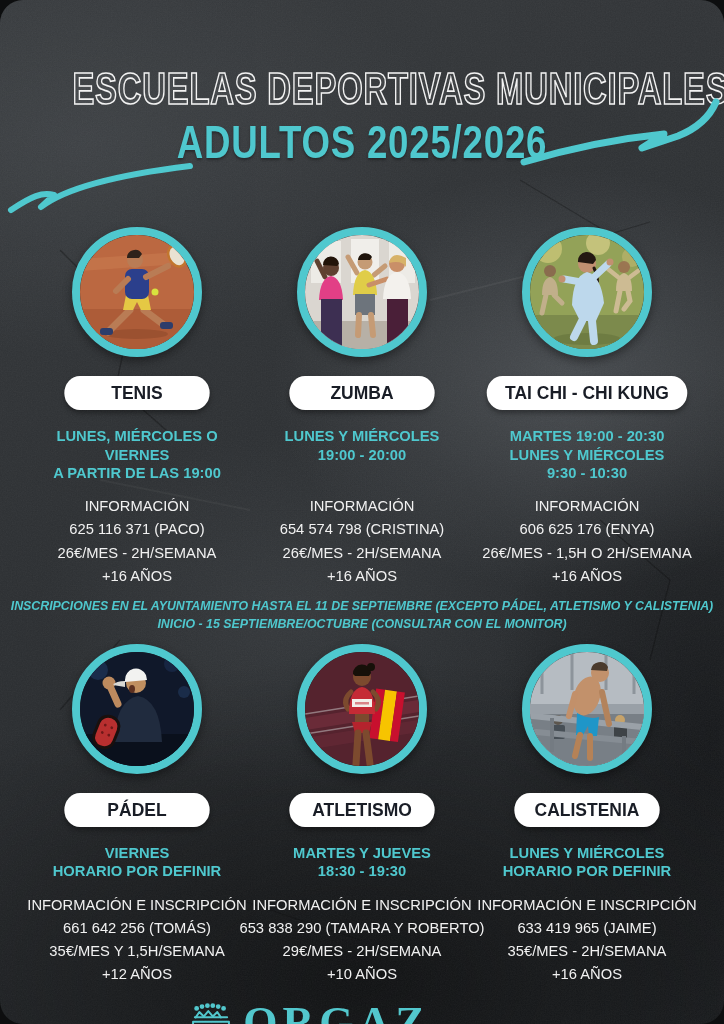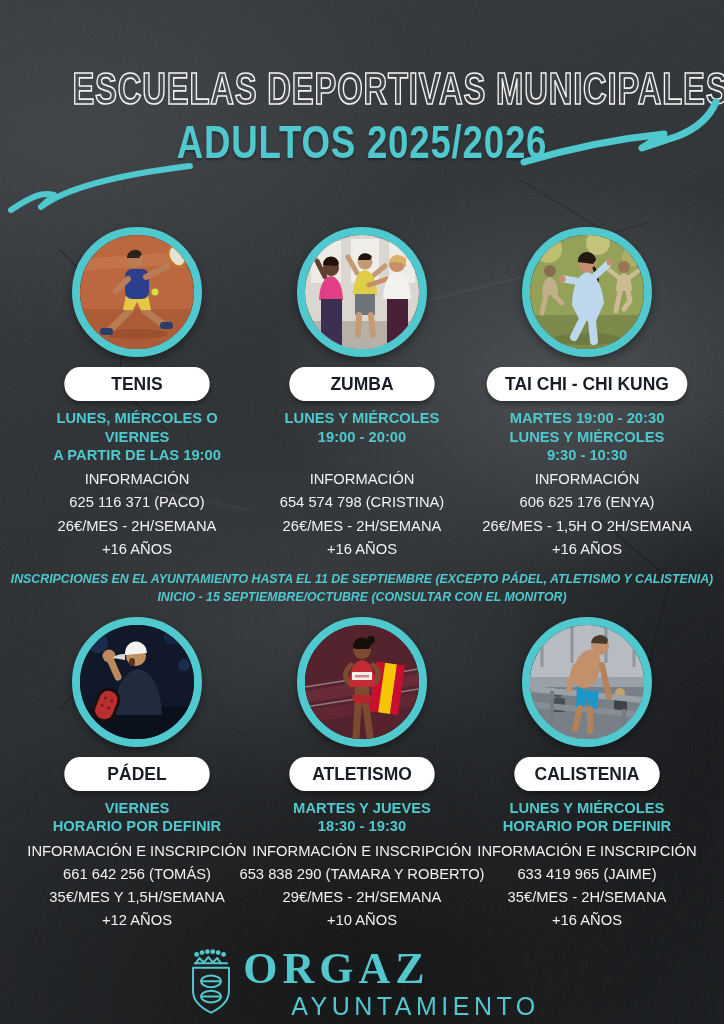--- a/index.html
+++ b/index.html
@@ -6,39 +6,40 @@
   .poster {
     position:relative; width:724px; height:1024px; margin:0 auto; overflow:hidden;
     font-family:"Liberation Sans", sans-serif;
     background:
       radial-gradient(ellipse 420px 300px at 78% 37%, rgba(136,142,148,.30), transparent 70%),
       radial-gradient(ellipse 520px 300px at 12% 14%, rgba(108,114,120,.20), transparent 70%),
       radial-gradient(ellipse 360px 260px at 40% 60%, rgba(120,126,132,.14), transparent 70%),
       radial-gradient(ellipse 700px 420px at 50% 96%, rgba(0,0,0,.55), transparent 78%),
       radial-gradient(ellipse 300px 520px at 98% 72%, rgba(10,11,13,.55), transparent 72%),
       linear-gradient(160deg, #36393c 0%, #2d3033 42%, #212427 100%);
+    border-radius: 23px;
   }
   .grain, .cracks { position:absolute; inset:0; pointer-events:none; }
   .grain { opacity:.30; }
   .header { position:relative; text-align:center; padding-top:66px; }
   .title {
     margin:0; font-size:41px; font-weight:800; letter-spacing:1px; white-space:nowrap;
     color:rgba(255,255,255,0.05); -webkit-text-stroke:1.6px #f3f3f3;
     transform:scaleX(.80) scaleY(1.06);
   }
   .subtitle {
     margin:1px 0 0; font-size:47px; font-weight:800; letter-spacing:1px; white-space:nowrap;
     color:#4fc8ce; transform:scaleX(.78);
     text-shadow:0 2px 3px rgba(0,0,0,.35);
   }
   .squiggle-left  { position:absolute; left:6px;  top:158px; }
   .squiggle-right { position:absolute; right:4px; top:94px; }
   .row { position:relative; display:flex; justify-content:center; margin-top:58px; }
   .row.second { margin-top:10px; }
-  .card { width:225px; display:flex; flex-direction:column; align-items:center; }
+  .card { width:225px; display:flex; flex-direction:column; align-items:center;gap:9px; }
   .photo {
     width:114px; height:114px; border:8px solid #4fc8ce; border-radius:50%;
     overflow:hidden; background:#222; box-shadow:0 4px 10px rgba(0,0,0,.4);
   }
   .photo svg { display:block; width:114px; height:114px; }
   .pill {
     margin-top:10px; min-width:118px; text-align:center; background:#ffffff; color:#191d26;
     border-radius:17px; padding:6px 20px; font-size:19px; font-weight:800; white-space:nowrap;
     transform:scaleX(.92); box-shadow:0 3px 6px rgba(0,0,0,.35);
   }

